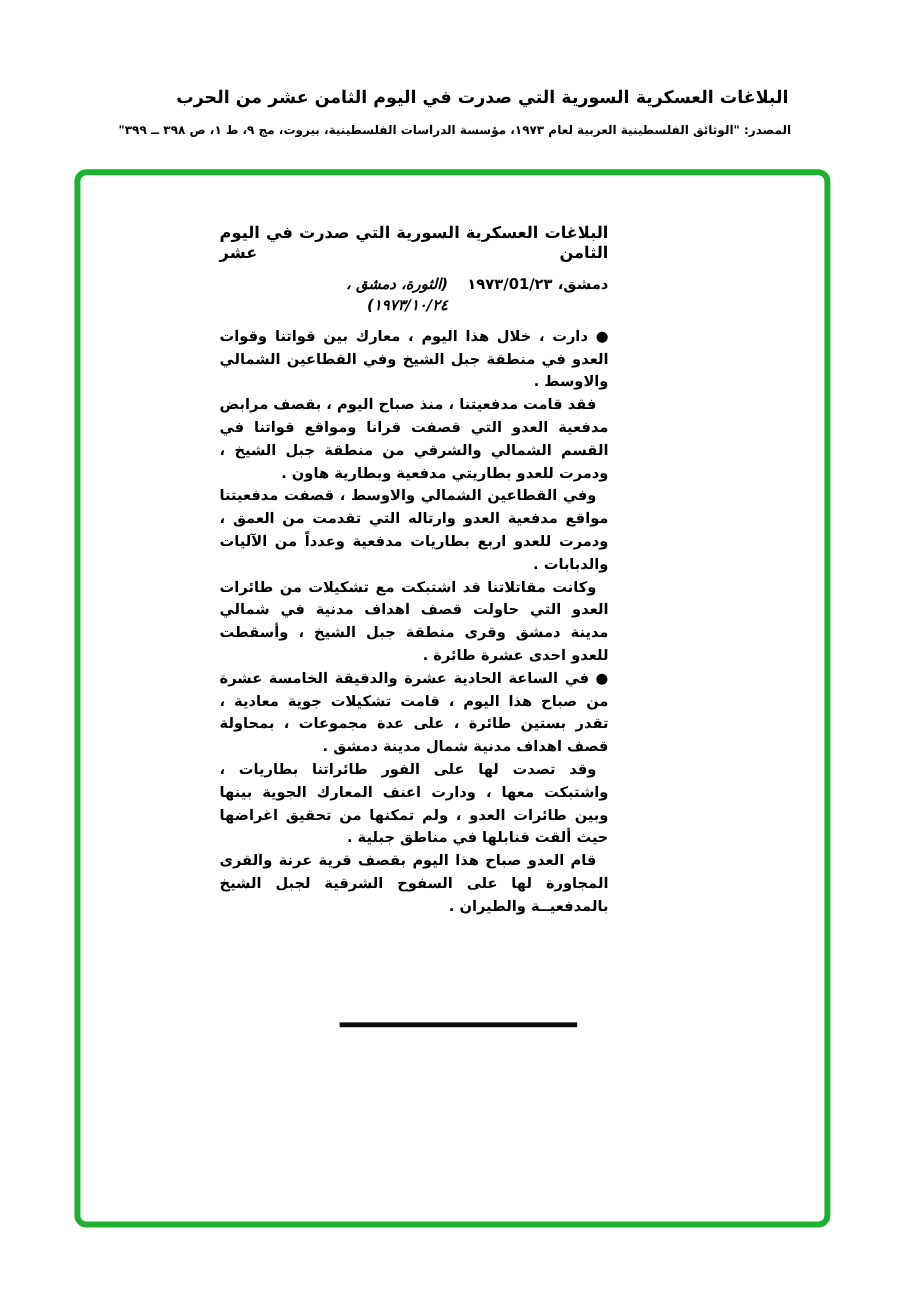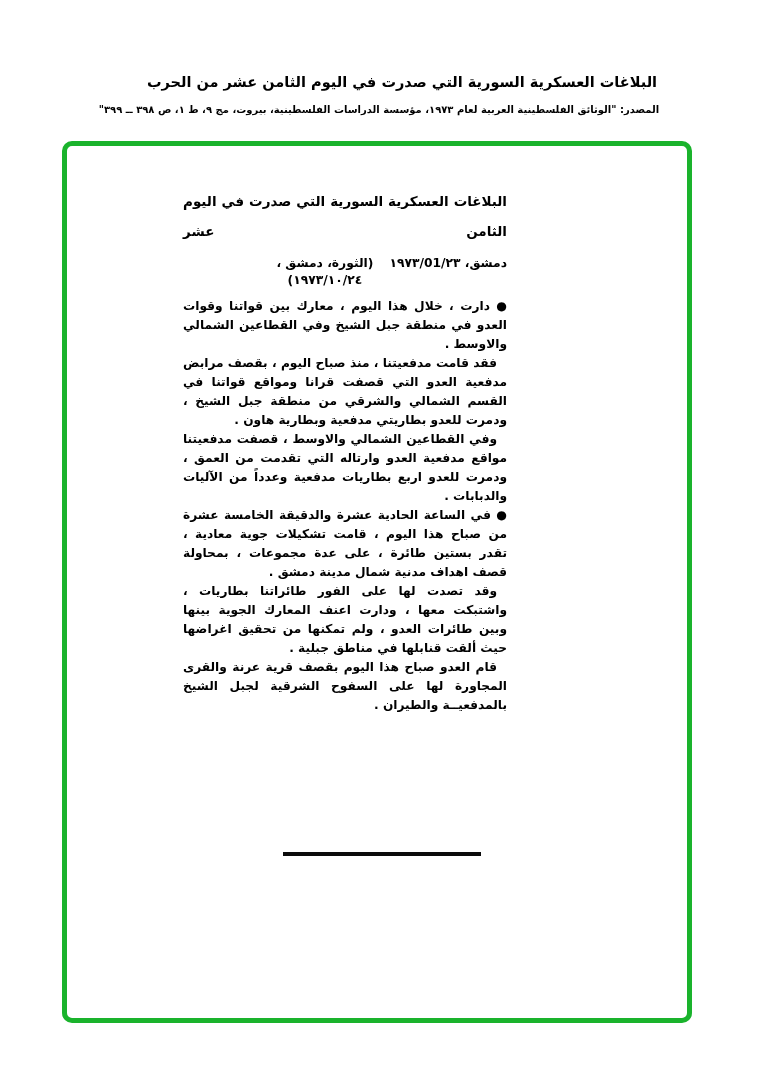--- a/index.html
+++ b/index.html
@@ -16,28 +16,28 @@
     direction:rtl;font-weight:bold;font-size:10px;
   }
   .doc-frame{
     position:absolute;left:62px;top:141px;width:630px;height:882px;
     box-sizing:border-box;border:5px solid #1ab32c;border-radius:10px;
     background:#ffffff;
   }
   .doc{
     position:absolute;left:116px;top:40px;width:324px;direction:rtl;
   }
-  .doc-heading{font-weight:bold;font-size:13.5px;line-height:30px;}
+  .doc-heading{font-weight:bold;font-size:13.5px;line-height:17px;}
   .doc-heading .l1{text-align:justify;text-align-last:justify;}
   .doc-heading .l2{text-align:right;}
   .dateline{
     display:flex;justify-content:flex-start;align-items:flex-start;gap:16px;
     margin-top:9px;font-weight:bold;font-size:12.3px;line-height:17px;
   }
-  .paper-source{text-align:center;}
+  .paper-source{text-align:right;font-style:italic;}
   .doc-body{margin-top:8px;font-weight:bold;font-size:12.2px;line-height:19px;}
   .doc-body p{margin:0;text-align:justify;}
   .doc-body p.indent{text-indent:10px;}
   .divider{
     position:absolute;left:216px;top:706px;width:198px;height:4px;background:#0b0b0b;
   }
 </style>
 </head>
 <body>
 
@@ -56,20 +56,21 @@
       <div class="paper-source">
         <div>(الثورة، دمشق ،</div>
         <div>١٩٧٣/١٠/٢٤)</div>
       </div>
     </div>
 
     <div class="doc-body">
       <p>● دارت ، خلال هذا اليوم ، معارك بين قواتنا وقوات العدو في منطقة جبل الشيخ وفي القطاعين الشمالي والاوسط .</p>
       <p class="indent">فقد قامت مدفعيتنا ، منذ صباح اليوم ، بقصف مرابض مدفعية العدو التي قصفت قرانا ومواقع قواتنا في القسم الشمالي والشرقي من منطقة جبل الشيخ ، ودمرت للعدو بطاريتي مدفعية وبطارية هاون .</p>
       <p class="indent">وفي القطاعين الشمالي والاوسط ، قصفت مدفعيتنا مواقع مدفعية العدو وارتاله التي تقدمت من العمق ، ودمرت للعدو اربع بطاريات مدفعية وعدداً من الآليات والدبابات .</p>
+      <p class="indent">وكانت مقاتلاتنا قد اشتبكت مع تشكيلات من طائرات العدو التي حاولت قصف اهداف مدنية في شمالي مدينة دمشق وقرى منطقة جبل الشيخ ، وأسقطت للعدو احدى عشرة طائرة .</p>
       <p>● في الساعة الحادية عشرة والدقيقة الخامسة عشرة من صباح هذا اليوم ، قامت تشكيلات جوية معادية ، تقدر بستين طائرة ، على عدة مجموعات ، بمحاولة قصف اهداف مدنية شمال مدينة دمشق .</p>
       <p class="indent">وقد تصدت لها على الفور طائراتنا بطاريات ، واشتبكت معها ، ودارت اعنف المعارك الجوية بينها وبين طائرات العدو ، ولم تمكنها من تحقيق اغراضها حيث ألقت قنابلها في مناطق جبلية .</p>
       <p class="indent">قام العدو صباح هذا اليوم بقصف قرية عرنة والقرى المجاورة لها على السفوح الشرقية لجبل الشيخ بالمدفعيــة والطيران .</p>
     </div>
 
   </div>
   <div class="divider"></div>
 </div>
 
 </body></html>

